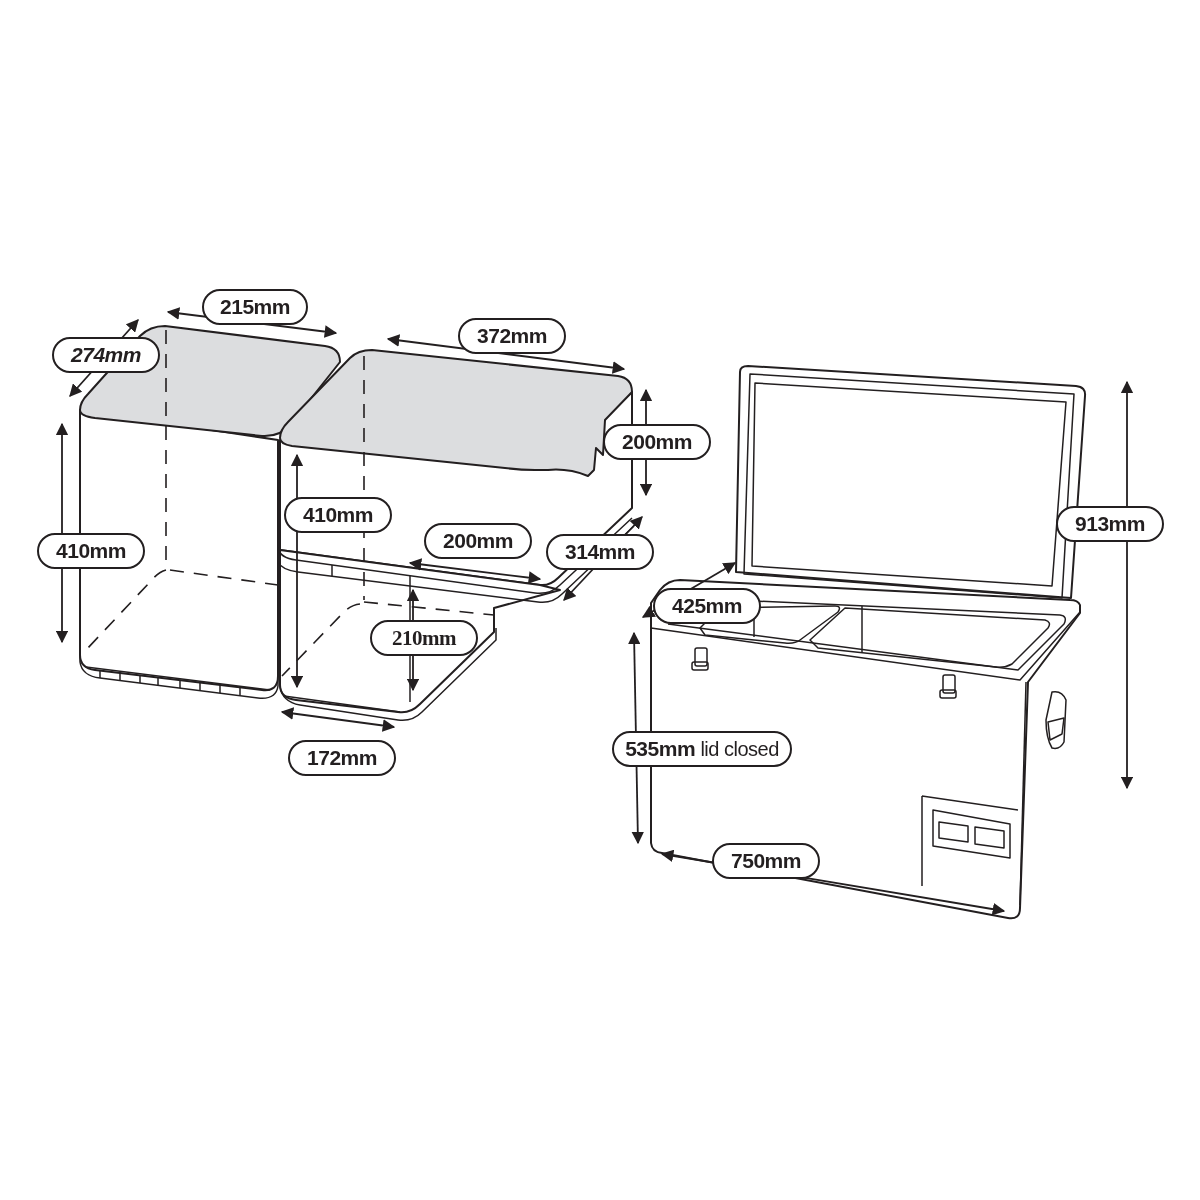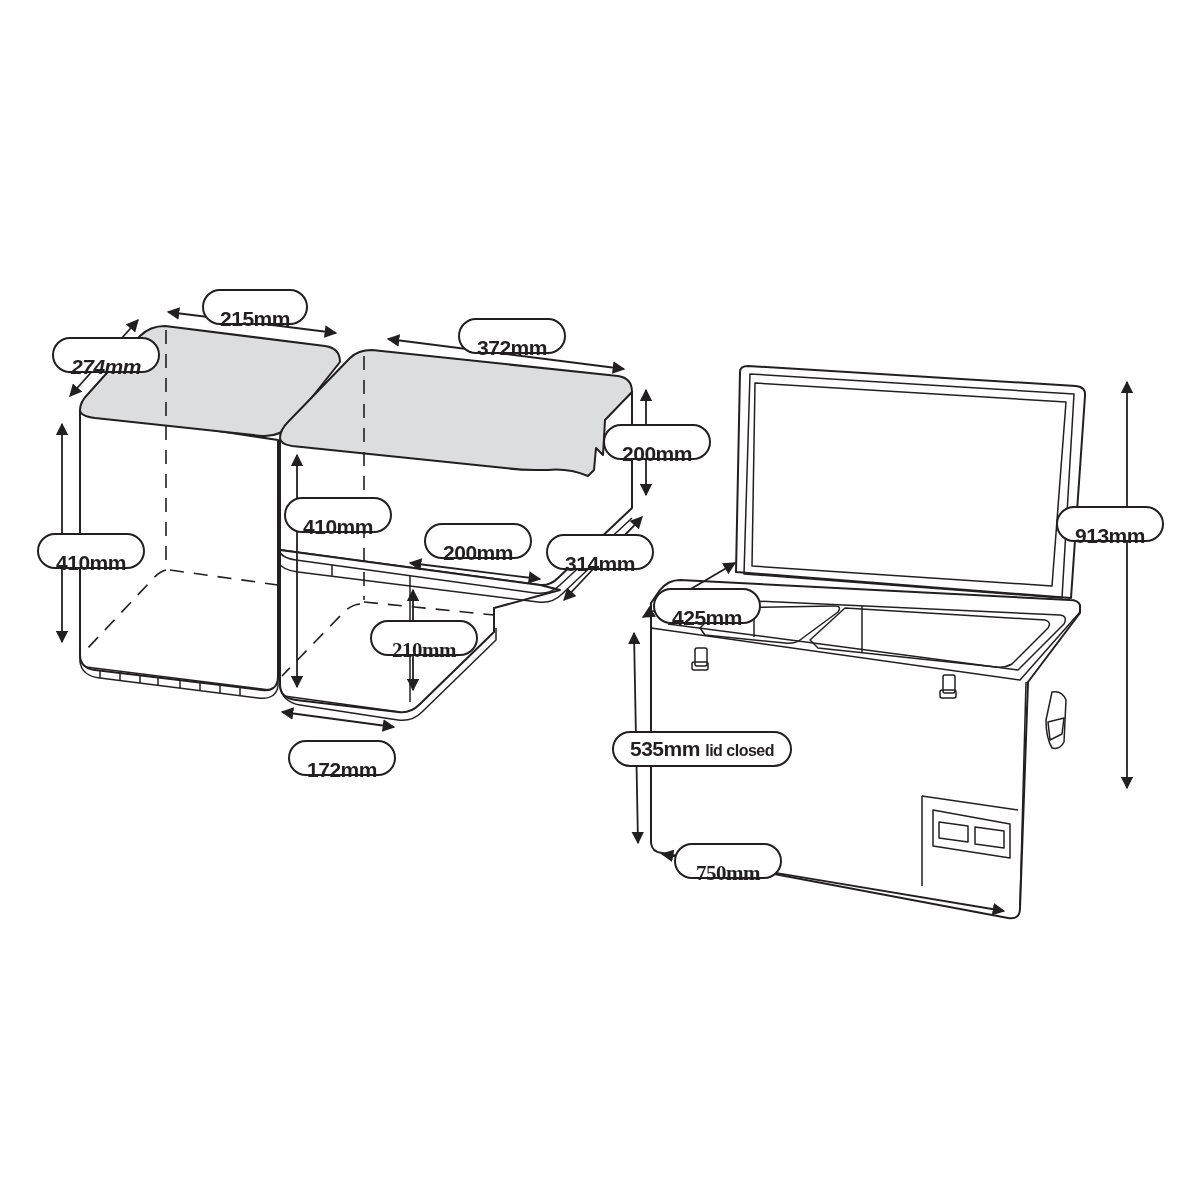--- a/index.html
+++ b/index.html
@@ -3,22 +3,22 @@
 <meta charset="utf-8">
 <style>
   html, body { margin: 0; padding: 0; background: #ffffff; }
   body { width: 1200px; height: 1200px; position: relative; overflow: hidden; font-family: "Liberation Sans", sans-serif; }
   svg { position: absolute; left: 0; top: 0; }
   .thin { fill: none; stroke: #231f20; stroke-width: 1.5; stroke-linejoin: round; }
   .dash { fill: none; stroke: #231f20; stroke-width: 1.6; stroke-dasharray: 14 10; }
   .top { fill: #dcdddf; stroke: #231f20; stroke-width: 2; stroke-linejoin: round; }
   .wall { fill: #ffffff; stroke: #231f20; stroke-width: 2; stroke-linejoin: round; }
   .arr { fill: none; stroke: #231f20; stroke-width: 1.8; }
-  .lbl { position: absolute; box-sizing: border-box; height: 36px; border: 2px solid #231f20; border-radius: 18px; background: #fff; color: #231f20; font-weight: bold; font-size: 21px; line-height: 32px; text-align: center; white-space: nowrap; padding: 12px 12px; letter-spacing: -0.5px; }
-  .lbl .sub { font-size: 16px; font-weight: bold; }
+  .lbl { position: absolute; box-sizing: border-box; height: 36px; border: 2px solid #231f20; border-radius: 18px; background: #fff; color: #231f20; font-weight: bold; font-size: 21px; line-height: 32px; text-align: center; white-space: nowrap; padding: 0 12px; letter-spacing: -0.5px; }
+  .lbl .sub { font-size: 20px; font-weight: normal; }
 </style>
 </head>
 <body>
 
 <svg width="1200" height="1200" viewBox="0 0 1200 1200">
   <defs>
     <marker id="ah" viewBox="0 0 10 10" refX="9" refY="5" markerWidth="7" markerHeight="7" orient="auto-start-reverse">
       <path d="M0,0 L10,5 L0,10 z" fill="#231f20"></path>
     </marker>
   </defs>
@@ -139,14 +139,14 @@
 <div class="lbl" style="left:458px;top:318px;width:108px;">372mm</div>
 <div class="lbl" style="left:603px;top:424px;width:108px;">200mm</div>
 <div class="lbl" style="left:284px;top:497px;width:108px;">410mm</div>
 <div class="lbl" style="left:424px;top:523px;width:108px;">200mm</div>
 <div class="lbl" style="left:546px;top:534px;width:108px;">314mm</div>
 <div class="lbl" style="left:370px;top:620px;width:108px;font-family:Liberation Serif, serif;">210mm</div>
 <div class="lbl" style="left:288px;top:740px;width:108px;">172mm</div>
 
 <div class="lbl" style="left:653px;top:576px;width:108px;margin-top:12px;">425mm</div>
 <div class="lbl" style="left:612px;top:731px;width:180px;padding:0 8px;"><span>535mm</span> <span class="sub">lid closed</span></div>
-<div class="lbl" style="left:674px;top:843px;width:108px;font-family:Liberation Serif, serif;">750mm</div>
+<div class="lbl" style="left:712px;top:843px;width:108px;">750mm</div>
 <div class="lbl" style="left:1056px;top:506px;width:108px;">913mm</div>
 
 </body></html>

